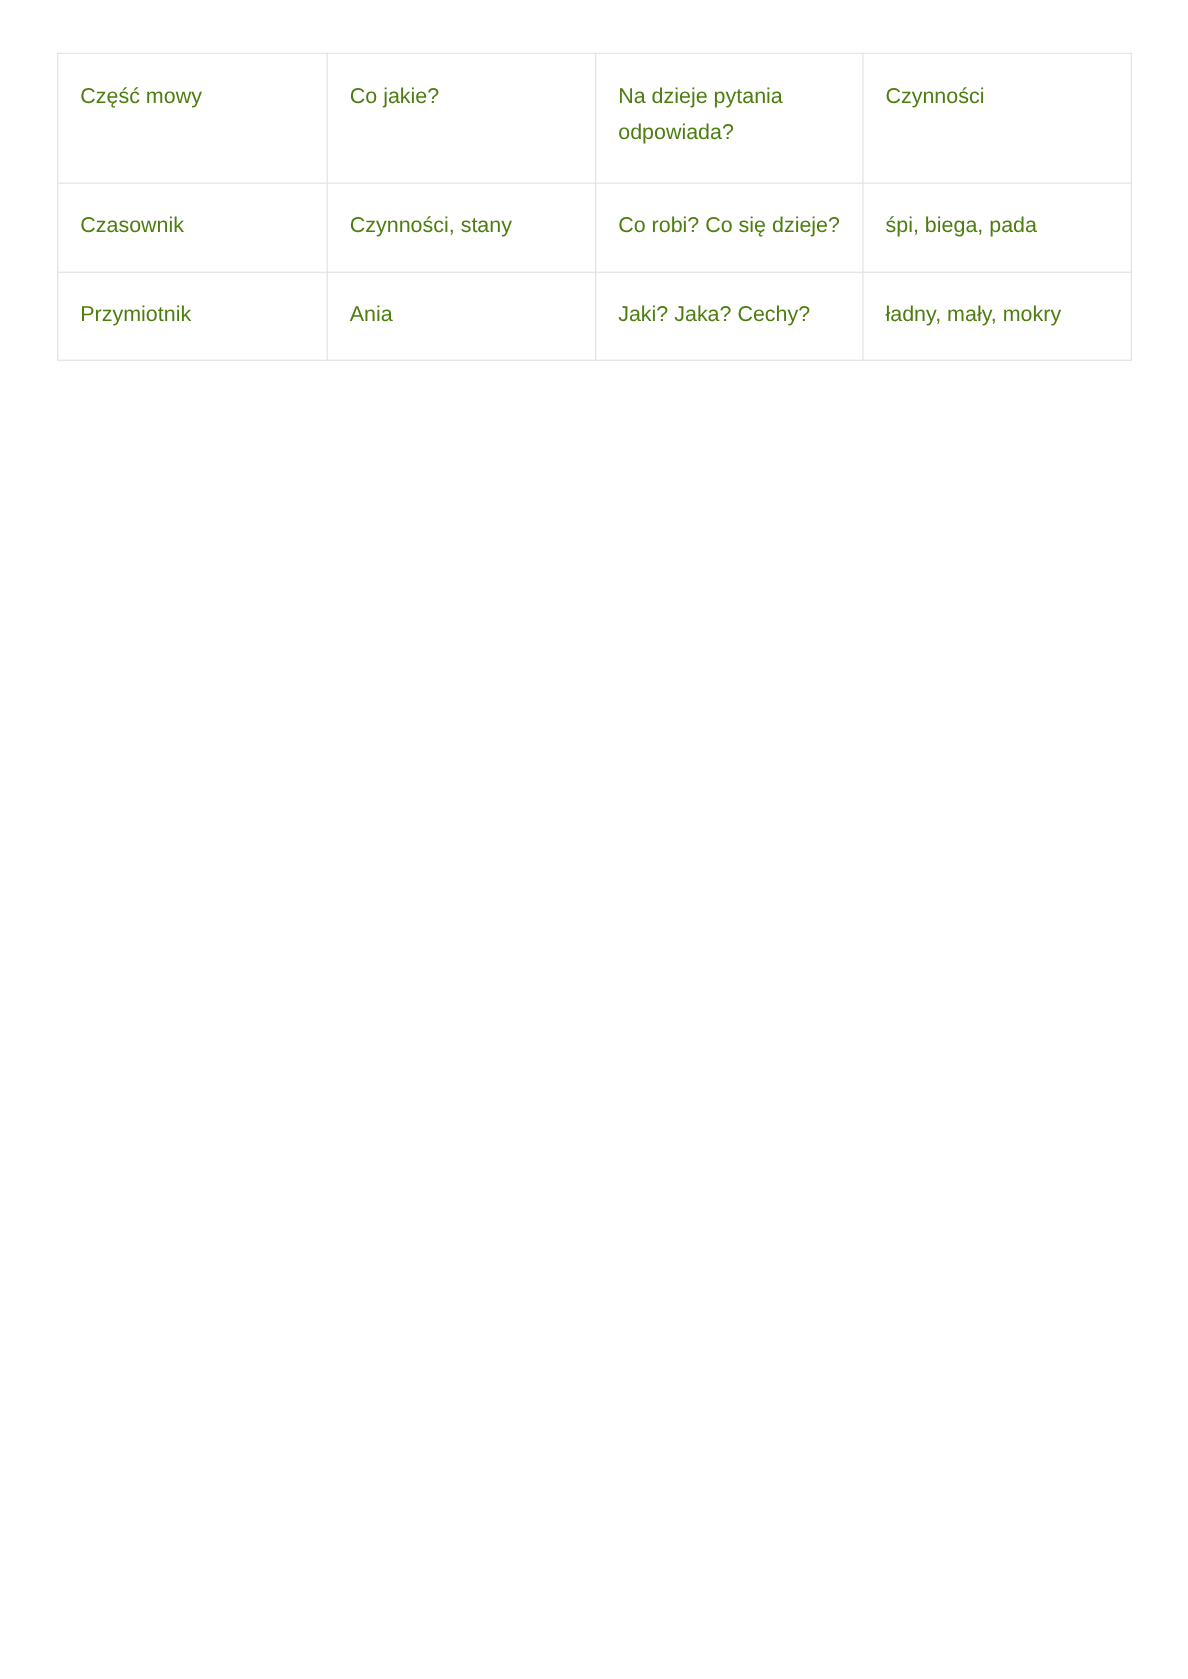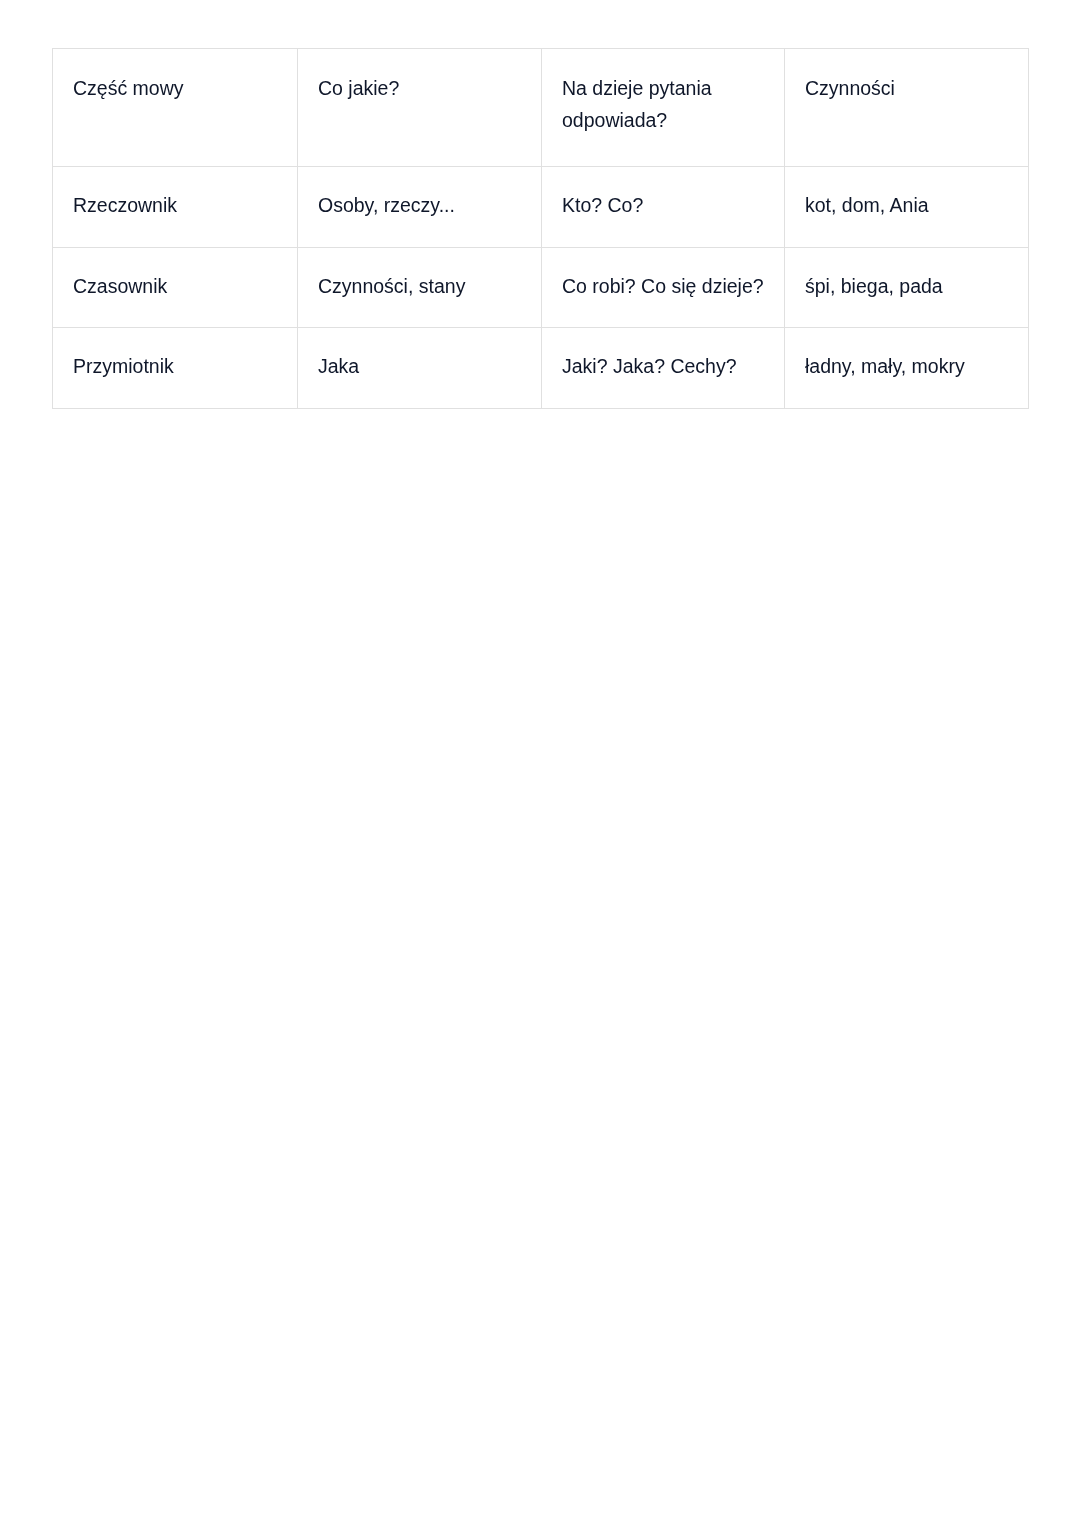--- a/index.html
+++ b/index.html
@@ -33,21 +33,21 @@
   table.grammar-table col.c4 { width: 244px; }
 
   table.grammar-table td,
   table.grammar-table th {
     border: 1px solid #e0e0e0;
     vertical-align: top;
     text-align: left;
     font-weight: normal;
     font-size: 19.5px;
     line-height: 1.62;
-    color: #0f172a;
+    color: #4d7c0f;
     padding: 24px 20px 26px 20px;
   }
   table.grammar-table thead td {
     padding-bottom: 30px;
   }
   table.grammar-table tbody tr td {
     padding-top: 23px;
     padding-bottom: 25px;
   }
   .cell-text {
@@ -79,52 +79,38 @@
           <span class="cell-text">Na dzieje pytania odpowiada?</span>
         </td>
         <td>
           <span class="cell-text">Czynności</span>
         </td>
       </tr>
     </thead>
     <tbody>
       <tr>
         <td>
-          <span class="cell-text">Rzeczownik</span>
-        </td>
-        <td>
-          <span class="cell-text">Osoby, rzeczy...</span>
-        </td>
-        <td>
-          <span class="cell-text">Kto? Co?</span>
-        </td>
-        <td>
-          <span class="cell-text">kot, dom, Ania</span>
-        </td>
-      </tr>
-      <tr>
-        <td>
           <span class="cell-text">Czasownik</span>
         </td>
         <td>
           <span class="cell-text">Czynności, stany</span>
         </td>
         <td>
           <span class="cell-text">Co robi? Co się dzieje?</span>
         </td>
         <td>
           <span class="cell-text">śpi, biega, pada</span>
         </td>
       </tr>
       <tr>
         <td>
           <span class="cell-text">Przymiotnik</span>
         </td>
         <td>
-          <span class="cell-text">Jaka</span>
+          <span class="cell-text">Ania</span>
         </td>
         <td>
           <span class="cell-text">Jaki? Jaka? Cechy?</span>
         </td>
         <td>
           <span class="cell-text">ładny, mały, mokry</span>
         </td>
       </tr>
     </tbody>
   </table>

